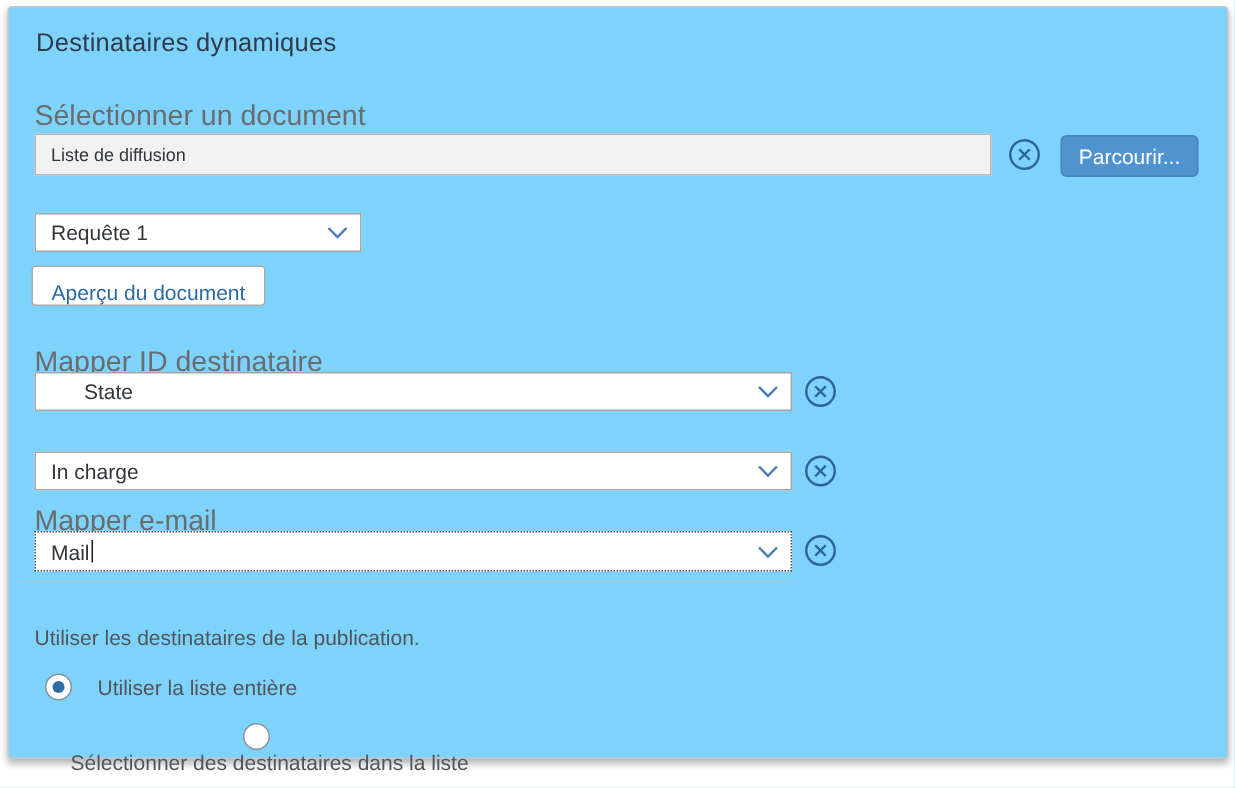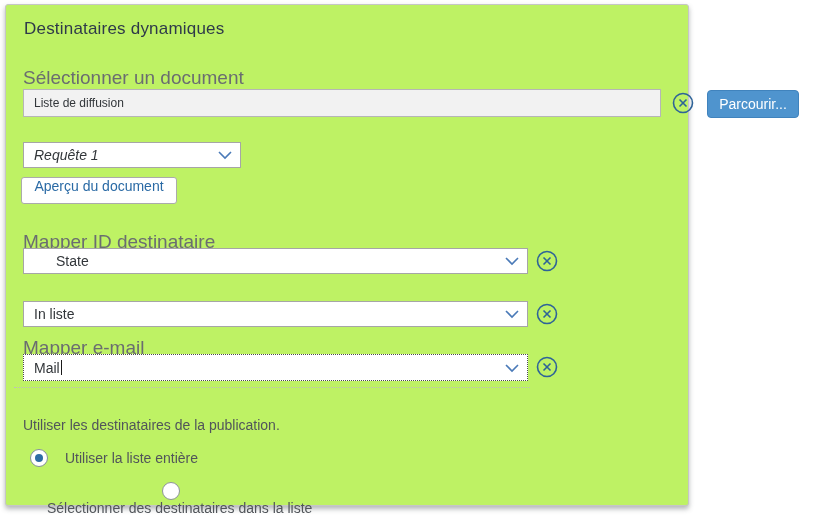--- a/index.html
+++ b/index.html
@@ -5,22 +5,22 @@
   * { margin: 0; padding: 0; box-sizing: border-box; }
   html, body {
     width: 823px; height: 525px;
     background: #ffffff;
     font-family: "Liberation Sans", "DejaVu Sans", sans-serif;
     overflow: hidden;
   }
   .panel {
     position: absolute;
     left: 5px; top: 4px;
-    width: 684px; height: 502px;
-    background: #bef264;
+    width: 814px; height: 502px;
+    background: #7dd3fc;
     border: 1px solid #c6c6c6;
     border-radius: 3px;
     box-shadow: 0 3px 5px rgba(90,95,100,0.45);
   }
   .abs { position: absolute; }
 
   .page-title {
     left: 18px; top: 14px;
     font-size: 17px;
     color: #2f3a4a;
@@ -84,21 +84,21 @@
   }
 
   .btn-secondary {
     left: 15px; top: 172px;
     width: 156px; height: 27px;
     background: #ffffff;
     border: 1px solid #ababab;
     border-radius: 3px;
     color: #2a6aa5;
     font-size: 14px;
-    display: flex; align-items: flex-start; justify-content: center;
+    display: flex; align-items: flex-end; justify-content: center;
     cursor: pointer;
   }
 
   .clear-btn {
     width: 22px; height: 22px;
     cursor: pointer;
   }
 
   .divider {
     left: 8px; top: 382px;
@@ -155,21 +155,21 @@
       <circle cx="11" cy="11" r="9.5" fill="none" stroke="#2e6398" stroke-width="1.6"></circle>
       <line x1="7.5" y1="7.5" x2="14.5" y2="14.5" stroke="#2e6398" stroke-width="1.6"></line>
       <line x1="14.5" y1="7.5" x2="7.5" y2="14.5" stroke="#2e6398" stroke-width="1.6"></line>
     </svg>
   </div>
 
   <div class="abs btn-primary">
     <span>Parcourir...</span>
   </div>
 
-  <div class="combo" style="left:17px; top:137px; width:218px;font-style:italic;">
+  <div class="combo" style="left:17px; top:137px; width:218px;">
     <span>Requête 1</span>
     <svg class="chev" viewBox="0 0 14 10">
       <polyline points="1,2 7,8 13,2" fill="none" stroke="#4a7ab8" stroke-width="1.6"></polyline>
     </svg>
   </div>
 
   <div class="abs btn-secondary">
     <span>Aperçu du document</span>
   </div>
 
@@ -182,21 +182,21 @@
   </div>
   <div class="abs" style="left:530px; top:245px;">
     <svg class="clear-btn" viewBox="0 0 22 22">
       <circle cx="11" cy="11" r="9.5" fill="none" stroke="#2e6398" stroke-width="1.6"></circle>
       <line x1="7.5" y1="7.5" x2="14.5" y2="14.5" stroke="#2e6398" stroke-width="1.6"></line>
       <line x1="14.5" y1="7.5" x2="7.5" y2="14.5" stroke="#2e6398" stroke-width="1.6"></line>
     </svg>
   </div>
 
   <div class="combo" style="left:17px; top:296px; width:505px;">
-    <span>In liste</span>
+    <span>In charge</span>
     <svg class="chev" viewBox="0 0 14 10">
       <polyline points="1,2 7,8 13,2" fill="none" stroke="#4a7ab8" stroke-width="1.6"></polyline>
     </svg>
   </div>
   <div class="abs" style="left:530px; top:298px;">
     <svg class="clear-btn" viewBox="0 0 22 22">
       <circle cx="11" cy="11" r="9.5" fill="none" stroke="#2e6398" stroke-width="1.6"></circle>
       <line x1="7.5" y1="7.5" x2="14.5" y2="14.5" stroke="#2e6398" stroke-width="1.6"></line>
       <line x1="14.5" y1="7.5" x2="7.5" y2="14.5" stroke="#2e6398" stroke-width="1.6"></line>
     </svg>

